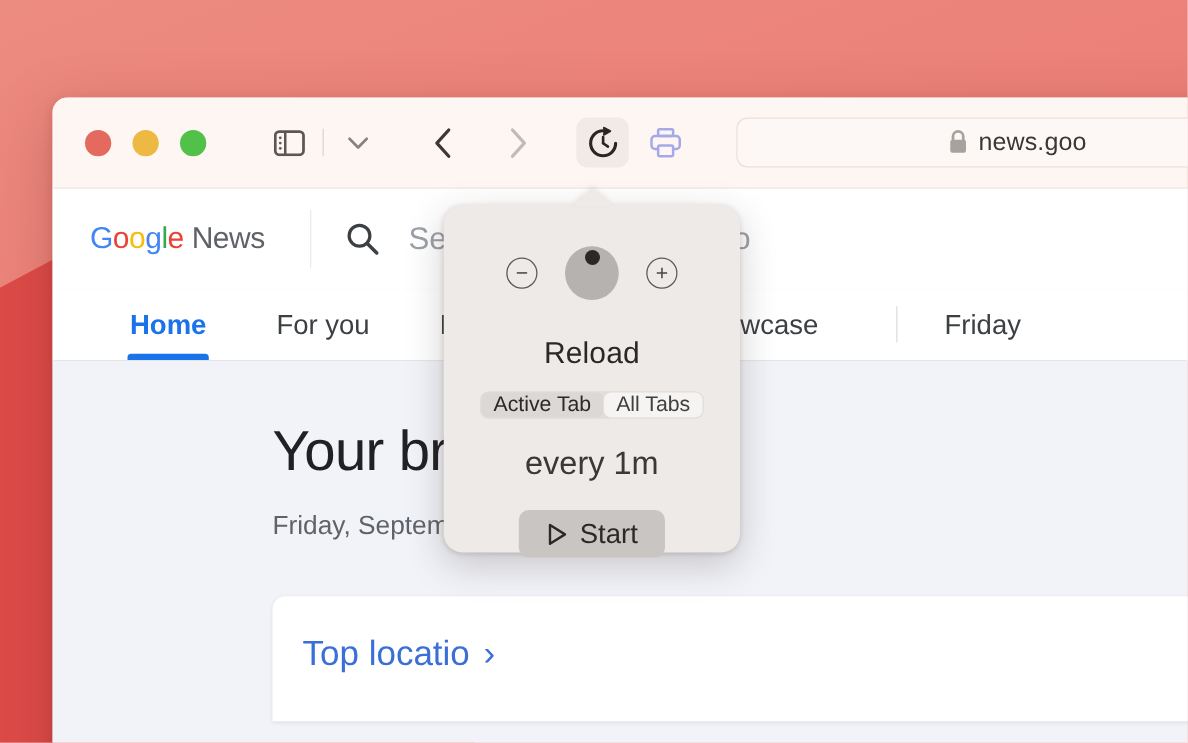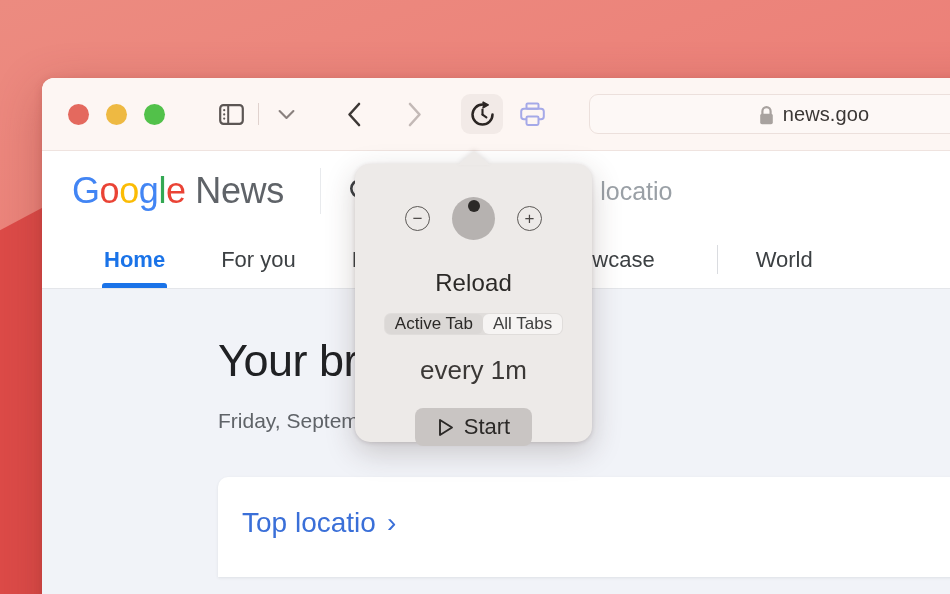--- a/index.html
+++ b/index.html
@@ -72,32 +72,32 @@
     margin-left: 36px;
     flex: 1;
     height: 40px;
     background: #fdf8f6;
     border: 1px solid #ece0dc;
     border-radius: 9px;
     display: flex; align-items: center; justify-content: center;
     padding: 0 16px;
     min-width: 0;
   }
-  #address-inner { display: flex; align-items: flex-end; gap: 8px; white-space: nowrap; }
+  #address-inner { display: flex; align-items: flex-start; gap: 8px; white-space: nowrap; }
   #address-text { font-size: 20px; color: #3b3735; letter-spacing: .1px; }
 
   
   #page-content { position: relative; height: 487px; background: #f1f3f8; overflow: hidden; }
 
   #gn-header {
     height: 80px; background: #fff;
     display: flex; align-items: center;
     padding-left: 30px;
   }
-  #gn-logo { font-size: 36px; letter-spacing: -.4px; white-space: nowrap; }
+  #gn-logo { font-size: 24px; letter-spacing: -.4px; white-space: nowrap; }
   #gn-logo .g1 { color: #4285f4; } #gn-logo .o1 { color: #ea4335; }
   #gn-logo .o2 { color: #fbbc05; } #gn-logo .g2 { color: #4285f4; }
   #gn-logo .l1 { color: #34a853; } #gn-logo .e1 { color: #ea4335; }
   #gn-logo .news { color: #5f6368; }
 
   #gn-search-wrap { display: flex; align-items: center; margin-left: 36px; flex: 1; min-width: 0; }
   #gn-search-divider { width: 1px; height: 46px; background: #e8eaed; margin-right: 26px; }
   #gn-search-icon { margin-right: 22px; flex: 0 0 auto; }
   #gn-search-placeholder {
     font-size: 25px; color: #9aa0a6; white-space: nowrap; overflow: hidden;
@@ -315,21 +315,21 @@
         <span>For you</span>
       </div>
       <div class="gn-tab">
         <span>Fol</span>
       </div>
       <div class="gn-tab" style="margin-left:154px;">
         <span>wcase</span>
       </div>
       <div id="gn-nav-sep"></div>
       <div class="gn-tab">
-        <span>World</span>
+        <span>Friday</span>
       </div>
     </div>
 
     <div id="briefing">
       <div id="briefing-title">Your brie</div>
       <div id="briefing-date">Friday, September 1</div>
     </div>
 
     <div id="top-stories-card">
       <div id="top-stories-link">

